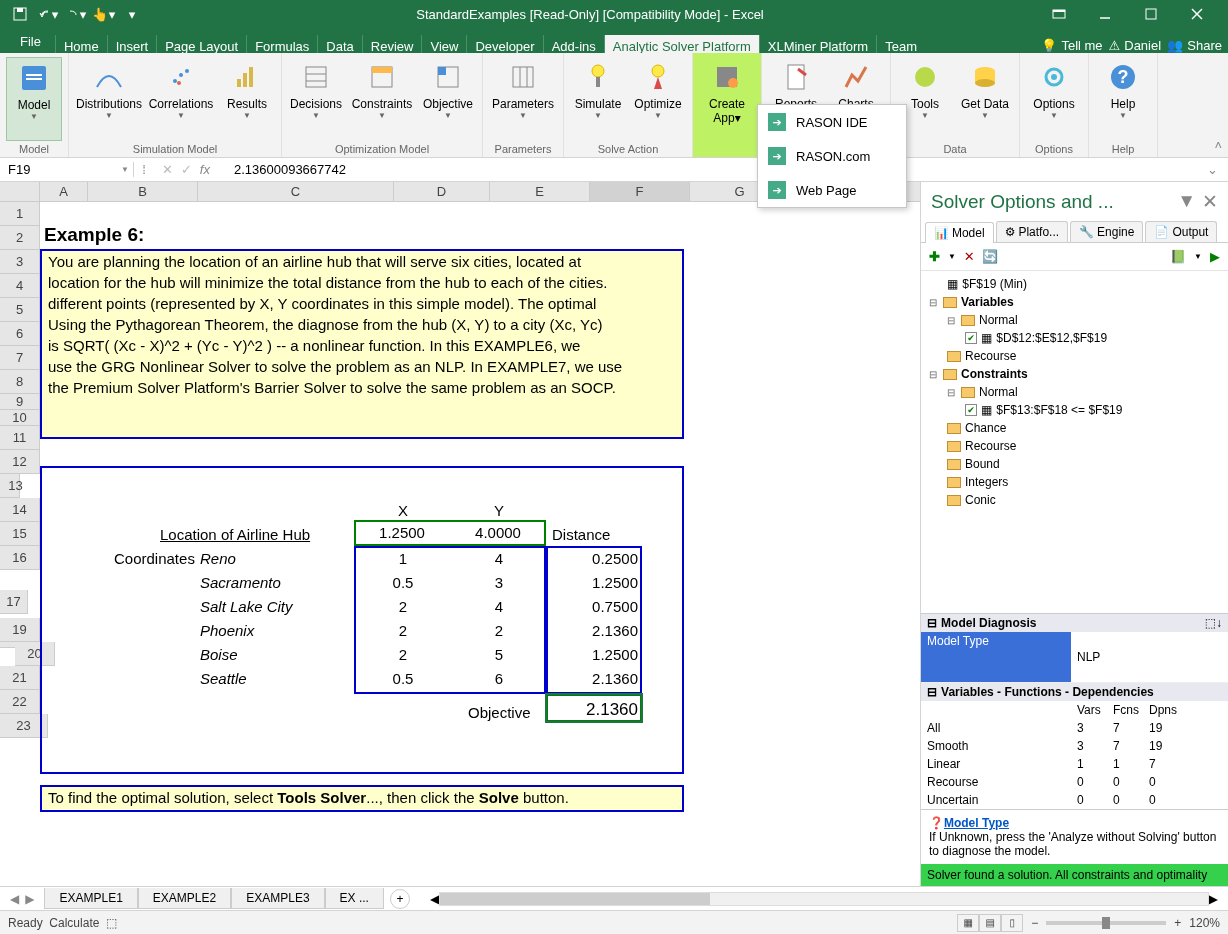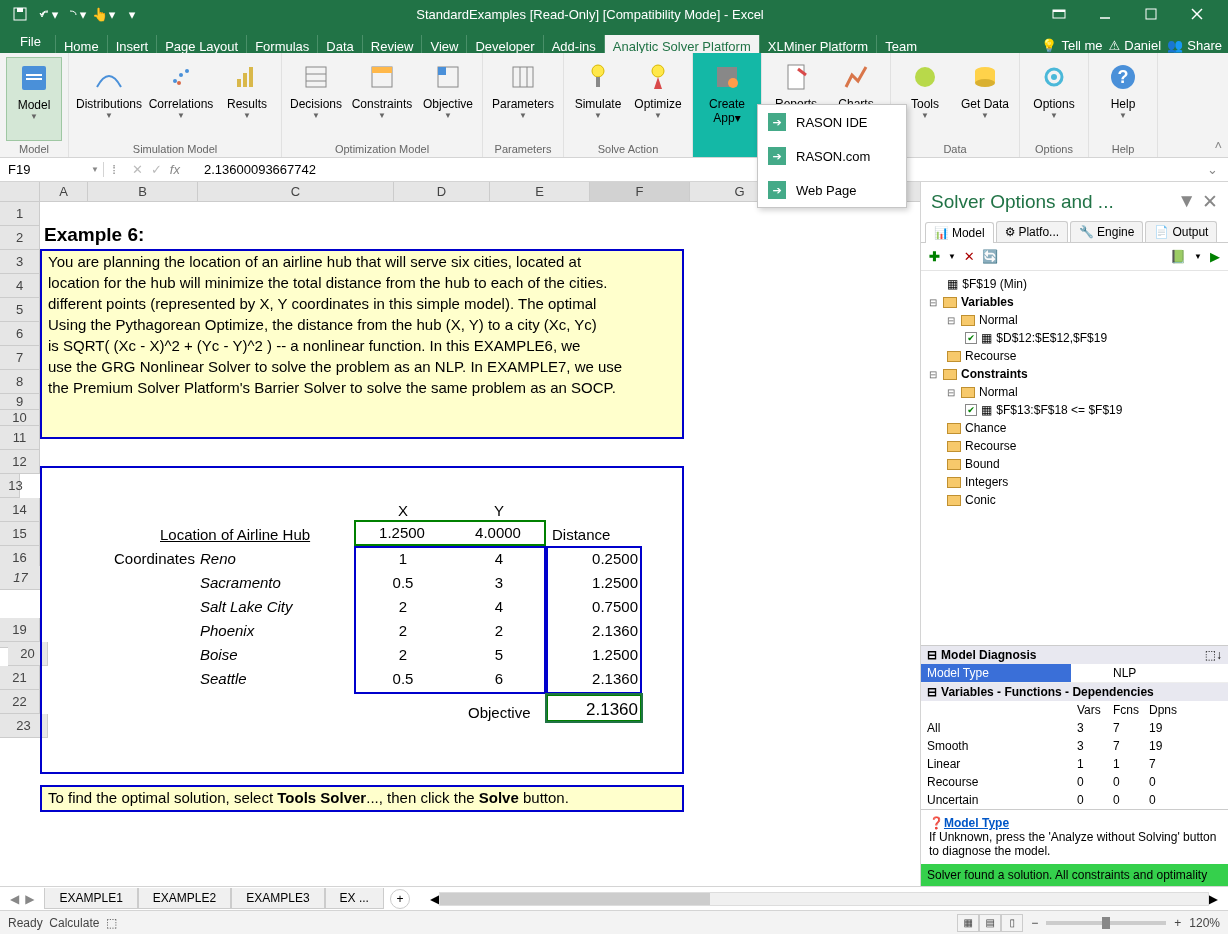--- a/index.html
+++ b/index.html
@@ -33,21 +33,21 @@
   .ribbon-btn.active { background: #d4e7d6; border: 1px solid #9fc7a3; }
   .drop-arrow { font-size: 8px; text-align: center; color: #666; }
   
   
   .dropdown-menu { position: absolute; top: 104px; left: 757px; width: 150px; background: #fff; border: 1px solid #c6c6c6; box-shadow: 2px 2px 6px rgba(0,0,0,0.2); z-index: 100; }
   .dropdown-item { padding: 8px 10px; display: flex; align-items: center; gap: 10px; cursor: pointer; font-size: 13px; }
   .dd-icon { width: 18px; height: 18px; background: #4a8; display: flex; align-items: center; justify-content: center; color: #fff; font-size: 11px; }
   
   
   .fbar-row { height: 24px; border-bottom: 1px solid #d4d4d4; display: flex; align-items: center; background: #fff; }
-  .namebox { width: 104px; border-right: 1px solid #d4d4d4; padding-left: 8px; font-size: 13px; display: flex; align-items: center; }
+  .namebox { width: 134px; border-right: 1px solid #d4d4d4; padding-left: 8px; font-size: 13px; display: flex; align-items: center; }
   .namebox-arrow { margin-left: auto; margin-right: 4px; color: #888; font-size: 8px; }
   .fx-sep { width: 20px; text-align: center; color: #888; }
   .fx-icons { display: flex; gap: 8px; padding: 0 8px; color: #bbb; }
   .fx-label { font-style: italic; color: #888; font-size: 13px; margin-right: 8px; }
   .fx-input { flex: 1; padding-left: 16px; font-size: 13px; }
   
   
   .main { display: flex; height: calc(934px - 28px - 25px - 105px - 24px - 24px - 24px); }
   .grid-area { flex: 1; display: flex; flex-direction: column; overflow: hidden; position: relative; background: #fff; }
   
@@ -95,21 +95,21 @@
   .tree-item.l2 { padding-left: 22px; }
   .tree-item.l3 { padding-left: 40px; }
   .folder-icon { width: 14px; height: 11px; background: #f7c96b; border: 1px solid #c09030; display: inline-block; }
   .expand { width: 10px; color: #666; font-size: 10px; display: inline-block; }
   .chk { width: 12px; height: 12px; border: 1px solid #888; display: inline-flex; align-items: center; justify-content: center; color: green; font-size: 9px; }
   
   .tp-diag { border-top: 1px solid #ccc; }
   .diag-header { background: #e8e8f0; padding: 2px 6px; font-size: 12px; font-weight: bold; display: flex; align-items: center; }
   .diag-row { display: flex; font-size: 12px; border-bottom: 1px solid #eee; }
   .diag-row .dc1 { width: 150px; padding: 2px 6px; }
-  .diag-row .dc2 { flex: 1; padding: 2px 6px; margin-left: 36px; }
+  .diag-row .dc2 { flex: 1; padding: 18px 6px; }
   .diag-row.sel .dc1 { background: #3a6fd8; color: #fff; }
   .vfd-table { font-size: 12px; }
   .vfd-row { display: flex; padding: 2px 6px; }
   .vfd-row .v1 { width: 150px; }
   .vfd-row .vn { width: 36px; text-align: left; }
   
   .tp-info { border-top: 1px solid #ccc; padding: 6px 8px; font-size: 12px; }
   .tp-info a { color: #0056c7; text-decoration: underline; font-weight: bold; }
   .tp-info .qmark { color: #5b8fd6; font-weight: bold; }
   
@@ -326,21 +326,21 @@
               <circle cx="16" cy="10" r="6" fill="#ffe84a" stroke="#d9b800"></circle>
               <path d="M16 16 L12 28 L20 28 Z" fill="#d94a4a"></path>
             </svg>
           </div>
           <span>Optimize</span>
           <span class="drop-arrow">▼</span>
         </div>
     </div>
     <div class="ribbon-group-label">Solve Action</div>
   </div>
-  <div class="ribbon-group" style="background:#14b8a6;">
+  <div class="ribbon-group" style="background:#bef264;">
     <div class="ribbon-buttons">
       <div class="ribbon-btn narrow">
           <div class="ricon">
             <svg width="32" height="32">
               <rect x="6" y="6" width="20" height="20" fill="#888"></rect>
               <circle cx="22" cy="22" r="5" fill="#ff9c4a"></circle>
             </svg>
           </div>
           <span>Create<br>App▾</span>
         </div>
@@ -483,35 +483,35 @@
         <div style="position:absolute; left:0; top:144px; height:24px; width:40px;" class="row-h">7</div>
         <div style="position:absolute; left:0; top:168px; height:24px; width:40px;" class="row-h">8</div>
         <div style="position:absolute; left:0; top:192px; height:16px; width:40px;" class="row-h">9</div>
         <div style="position:absolute; left:0; top:208px; height:16px; width:40px;" class="row-h">10</div>
         <div style="position:absolute; left:0; top:224px; height:24px; width:40px;" class="row-h">11</div>
         <div style="position:absolute; left:0; top:248px; height:24px; width:40px;" class="row-h">12</div>
         <div style="position:absolute; left:0; top:272px; height:24px; width:20px;padding-left:12px;" class="row-h">13</div>
         <div style="position:absolute; left:0; top:296px; height:24px; width:40px;" class="row-h">14</div>
         <div style="position:absolute; left:0; top:320px; height:24px; width:40px;" class="row-h">15</div>
         <div style="position:absolute; left:0; top:344px; height:24px; width:40px;" class="row-h">16</div>
-        <div style="position:absolute; left:0; top:364px; height:24px; width:42px;font-style:italic;" class="row-h">17</div>
+        <div style="position:absolute; left:0; top:388px; height:24px; width:28px;" class="row-h">17</div>
         <div style="position:absolute; left:0; top:392px; height:24px; width:40px;margin-top:30px;" class="row-h">18</div>
         <div style="position:absolute; left:0; top:416px; height:24px; width:40px;" class="row-h">19</div>
-        <div style="position:absolute; left:8px; top:440px; height:24px; width:40px;" class="row-h">20</div>
+        <div style="position:absolute; left:15px; top:440px; height:24px; width:40px;" class="row-h">20</div>
         <div style="position:absolute; left:0; top:464px; height:24px; width:40px;" class="row-h">21</div>
         <div style="position:absolute; left:0; top:488px; height:24px; width:40px;" class="row-h">22</div>
         <div style="position:absolute; left:0; top:512px; height:24px; width:48px;" class="row-h">23</div>
 
       <div class="content-overlay">
         <div class="ex-title">Example 6:  Optimal Location of Airline Hub - Nonlinear Optimization Model</div>
         <div class="desc-box">
           <div class="line">You are planning the location of an airline hub that will serve six cities, located at</div>
           <div class="line">location for the hub will minimize the total distance from the hub to each of the cities.</div>
           <div class="line">different points (represented by X, Y coordinates in this simple model).  The optimal</div>
-          <div class="line">Using the Pythagorean Optimize, the distance from the hub (X, Y) to a city (Xc, Yc)</div>
+          <div class="line">Using the Pythagorean Theorem, the diagnose from the hub (X, Y) to a city (Xc, Yc)</div>
           <div class="line">is SQRT( (Xc - X)^2 + (Yc - Y)^2 ) -- a nonlinear function.  In this EXAMPLE6, we</div>
           <div class="line">use the GRG Nonlinear Solver to solve the problem as an NLP.  In EXAMPLE7, we use</div>
           <div class="line">the Premium Solver Platform's Barrier Solver to solve the same problem as an SOCP.</div>
         </div>
         <div class="data-box">
           <div class="coord-header" style="left:316px; top:34px;">X</div>
           <div class="coord-header" style="left:412px; top:34px;">Y</div>
           <div class="hub-label" style="left:118px; top:58px;text-decoration:underline;">Location of Airline Hub</div>
           <div class="green-box" style="left:312px; top:52px; width:192px; height:26px;"></div>
           <div class="green-cell" style="left:316px; top:56px; width:88px;">1.2500</div>

